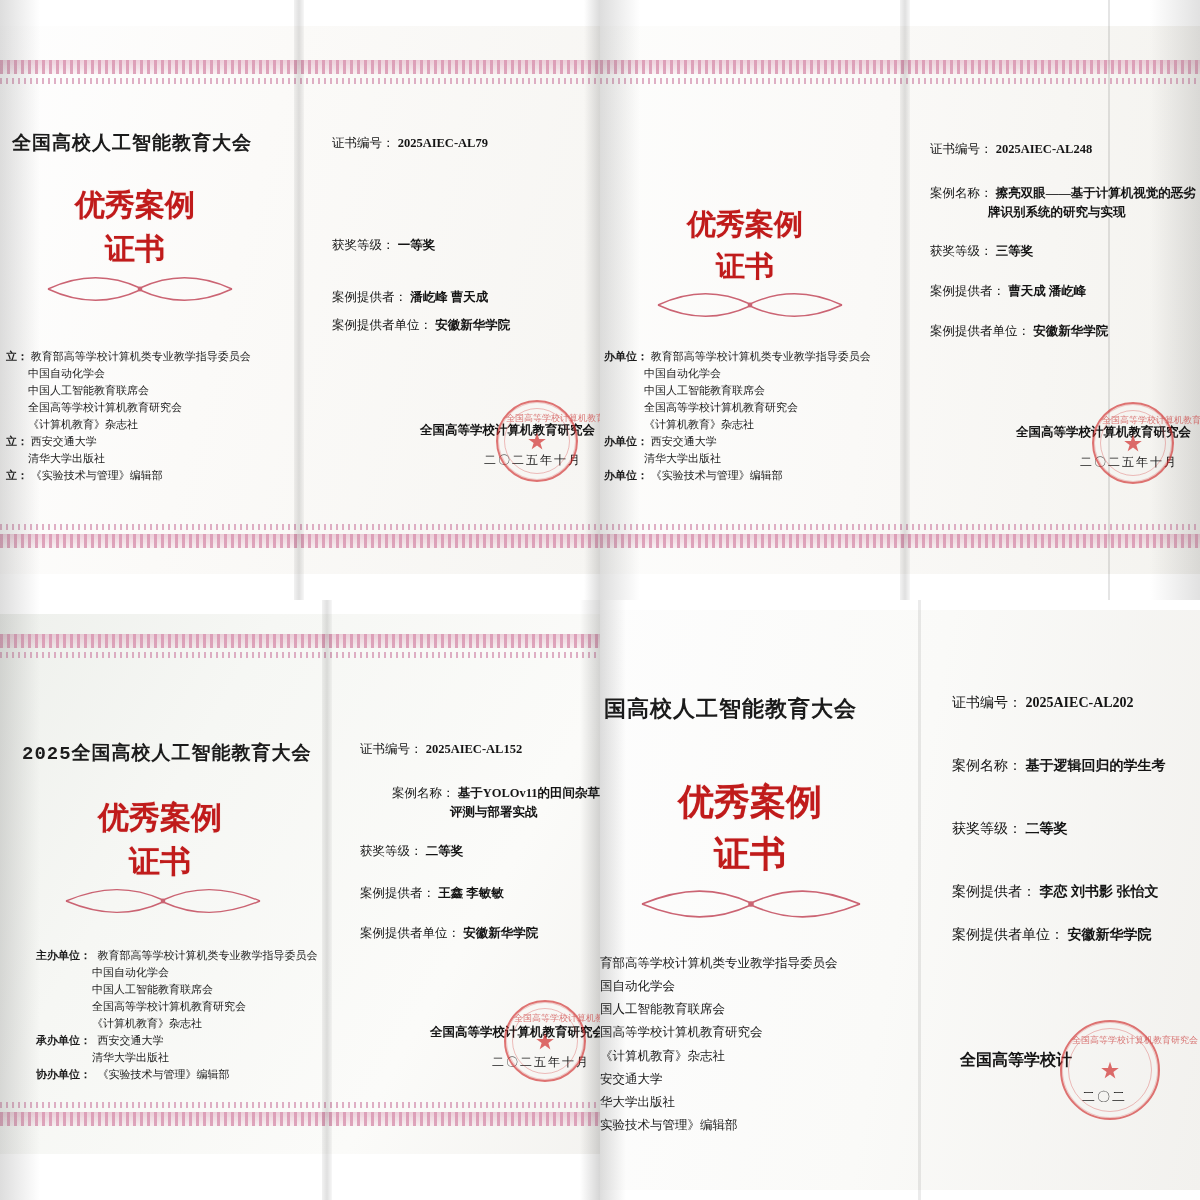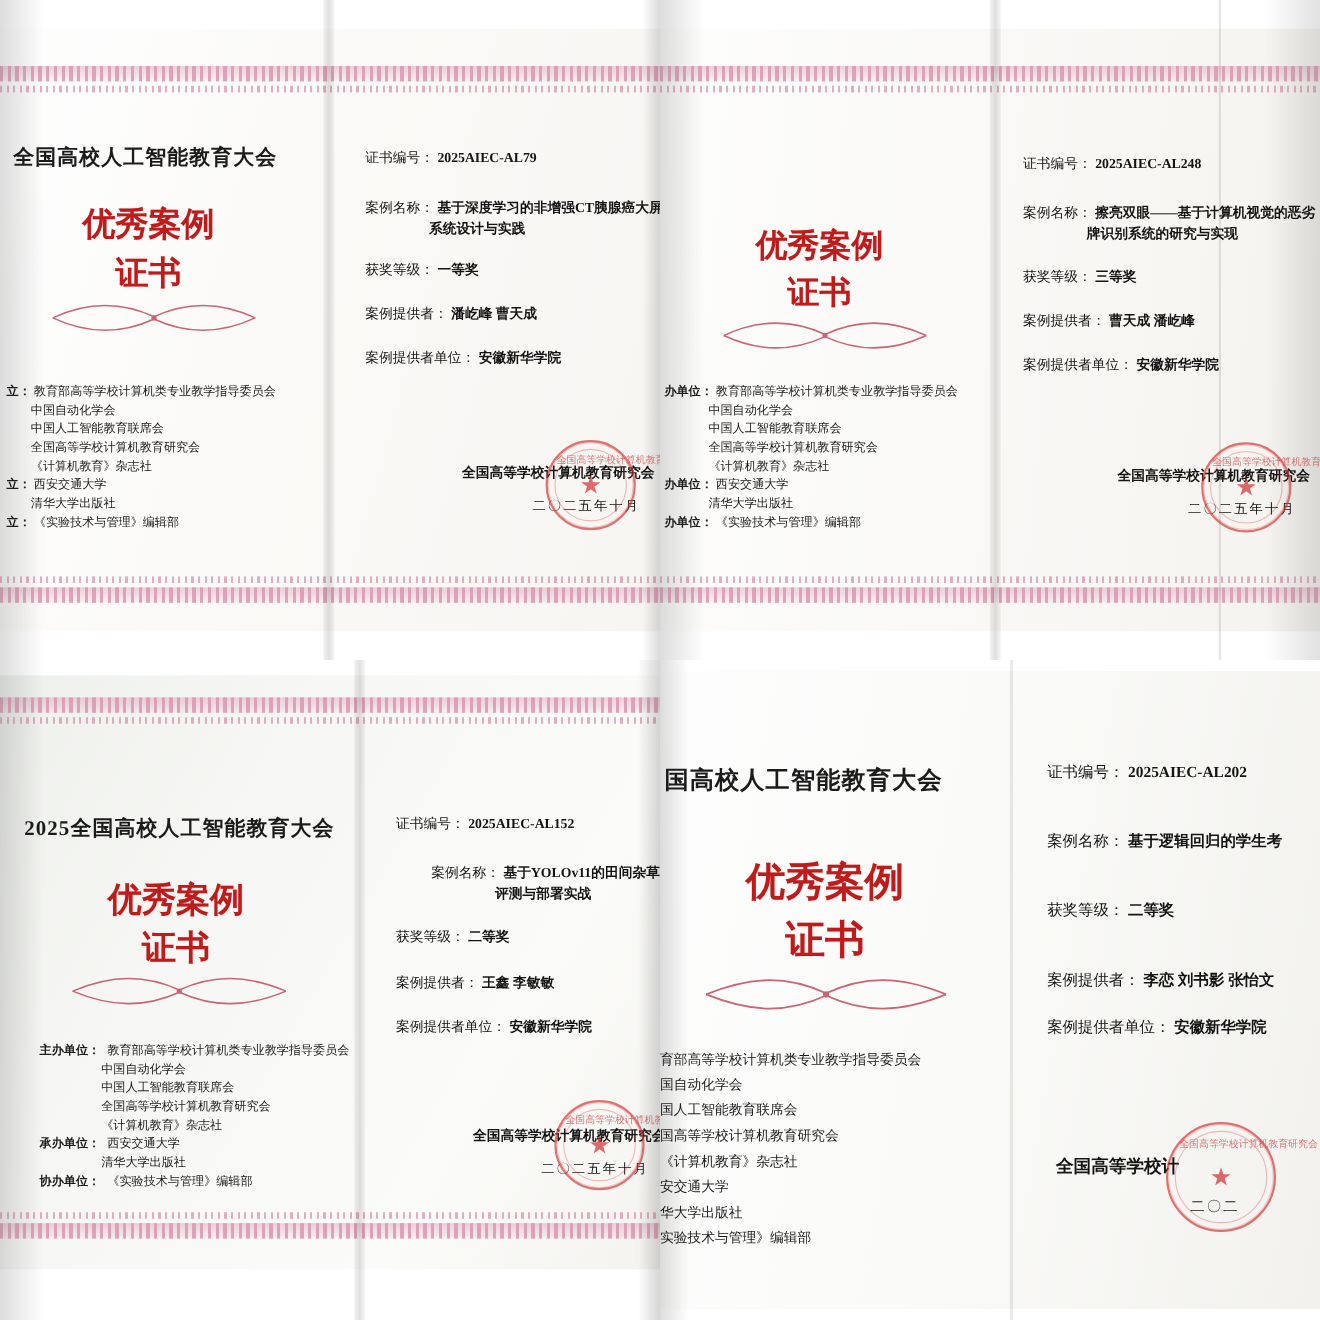--- a/index.html
+++ b/index.html
@@ -62,21 +62,21 @@
   .shadowright{
     position:absolute;top:0;bottom:0;right:0;width:50px;
     background:linear-gradient(270deg,rgba(120,120,120,.22),rgba(255,255,255,0));
     pointer-events:none;
   }
 
   
   .leftpage{position:absolute;top:0;bottom:0;left:0;}
   .conf-title{
     position:absolute;
-    font-family:Liberation Serif, serif;
+    font-family:Liberation Mono, monospace;
     font-weight:bold;
     color:#1b1b1b;
     white-space:nowrap;
     letter-spacing:1px;
   }
   .award-title{
     position:absolute;
     color:#c01b1b;
     font-weight:bold;
     text-align:center;
@@ -206,30 +206,25 @@
         <span class="row"><span class="lbl">立：</span>
           <span>《实验技术与管理》编辑部</span></span>
       </div>
     </div>
 
     <div class="rightpage" style="left:304px;right:0;">
       <div class="field" style="left:28px;top:134px;">
         <span class="k">证书编号：</span>
         <span class="v">2025AIEC-AL79</span>
       </div>
-      <div class="field" style="left:28px;top:180px;">
-        <span class="k">案例名称：</span>
-        <span class="v">基于深度学习的非增强CT胰腺癌大屏</span>
-        <span class="cont v">系统设计与实践</span>
-      </div>
       <div class="field" style="left:28px;top:236px;">
         <span class="k">获奖等级：</span>
         <span class="v">一等奖</span>
       </div>
-      <div class="field" style="left:28px;top:276px;">
+      <div class="field" style="left:28px;top:288px;">
         <span class="k">案例提供者：</span>
         <span class="v">潘屹峰 曹天成</span>
       </div>
       <div class="field" style="left:28px;top:316px;">
         <span class="k">案例提供者单位：</span>
         <span class="v">安徽新华学院</span>
       </div>
 
       <div class="issuer" style="left:116px;top:422px;">全国高等学校计算机教育研究会</div>
       <div class="issuedate" style="left:180px;top:452px;">二〇二五年十月</div>

